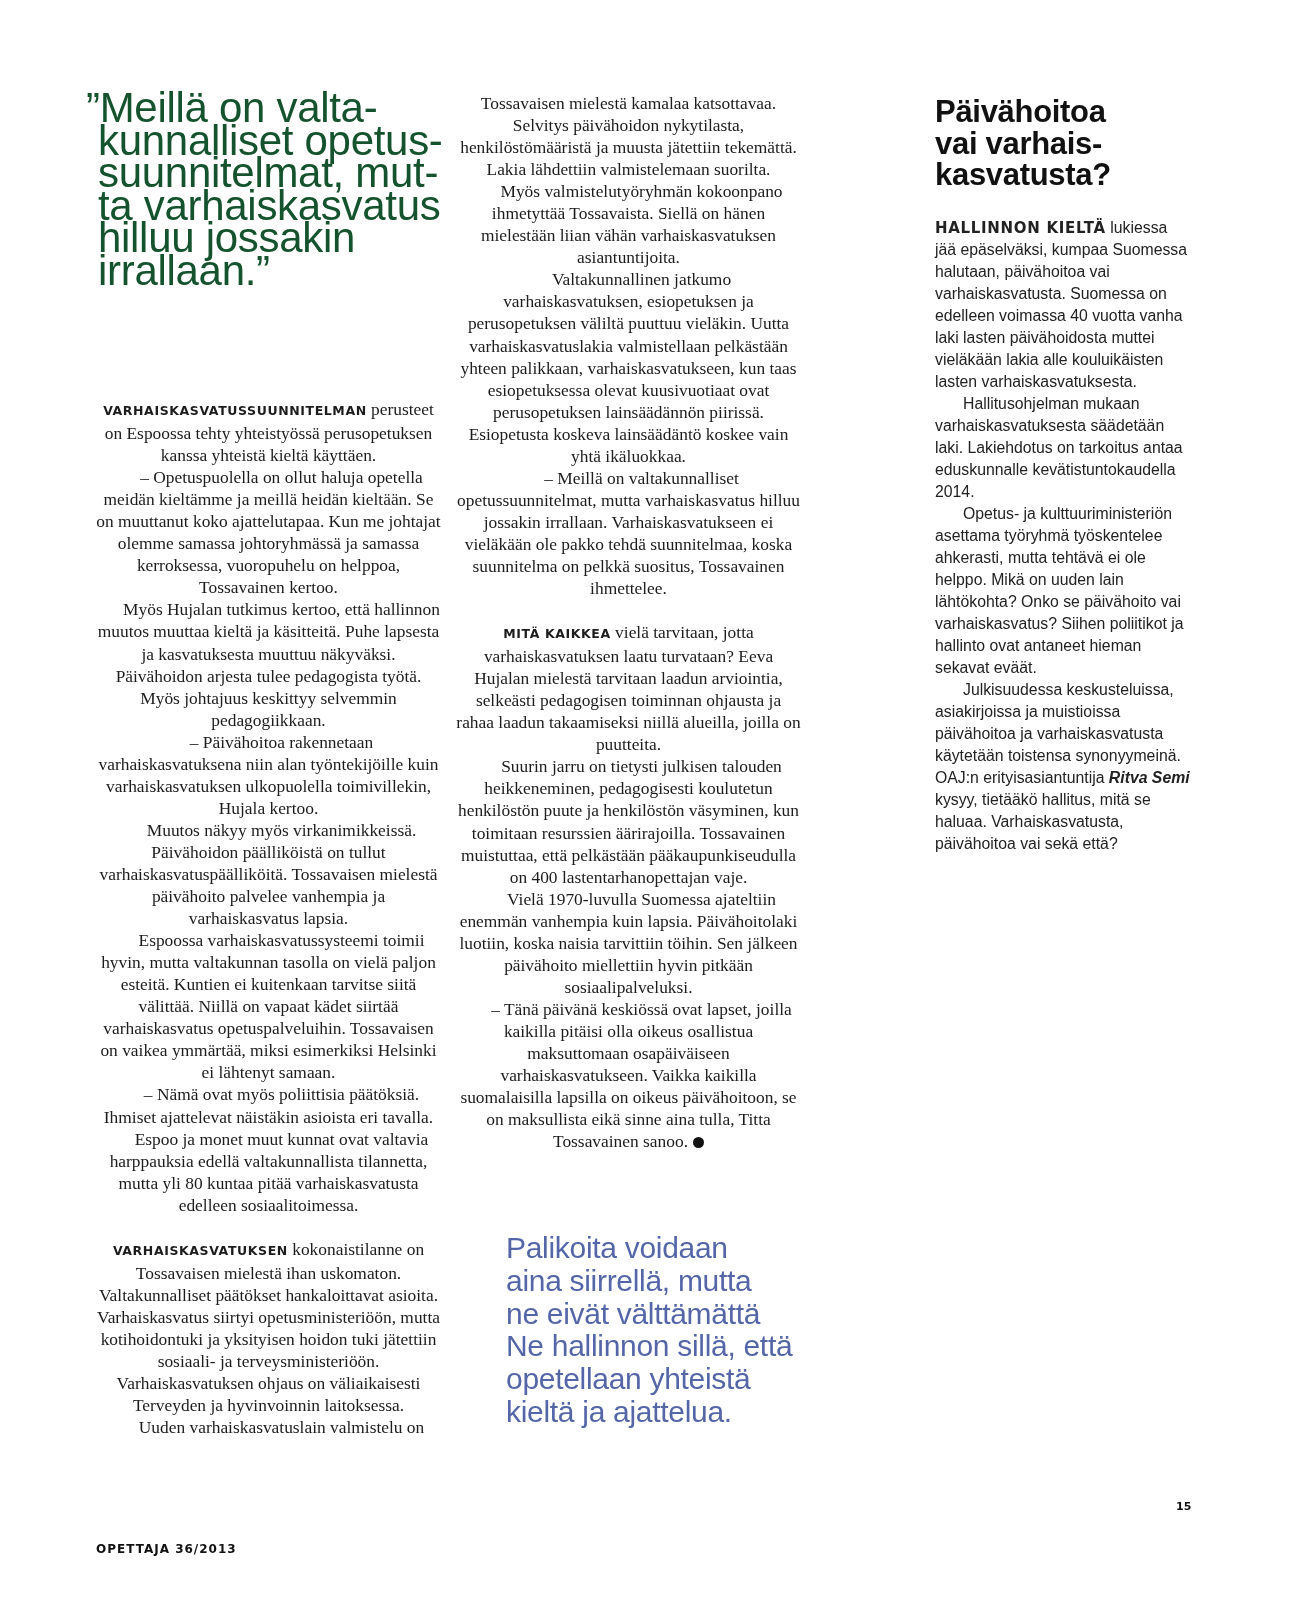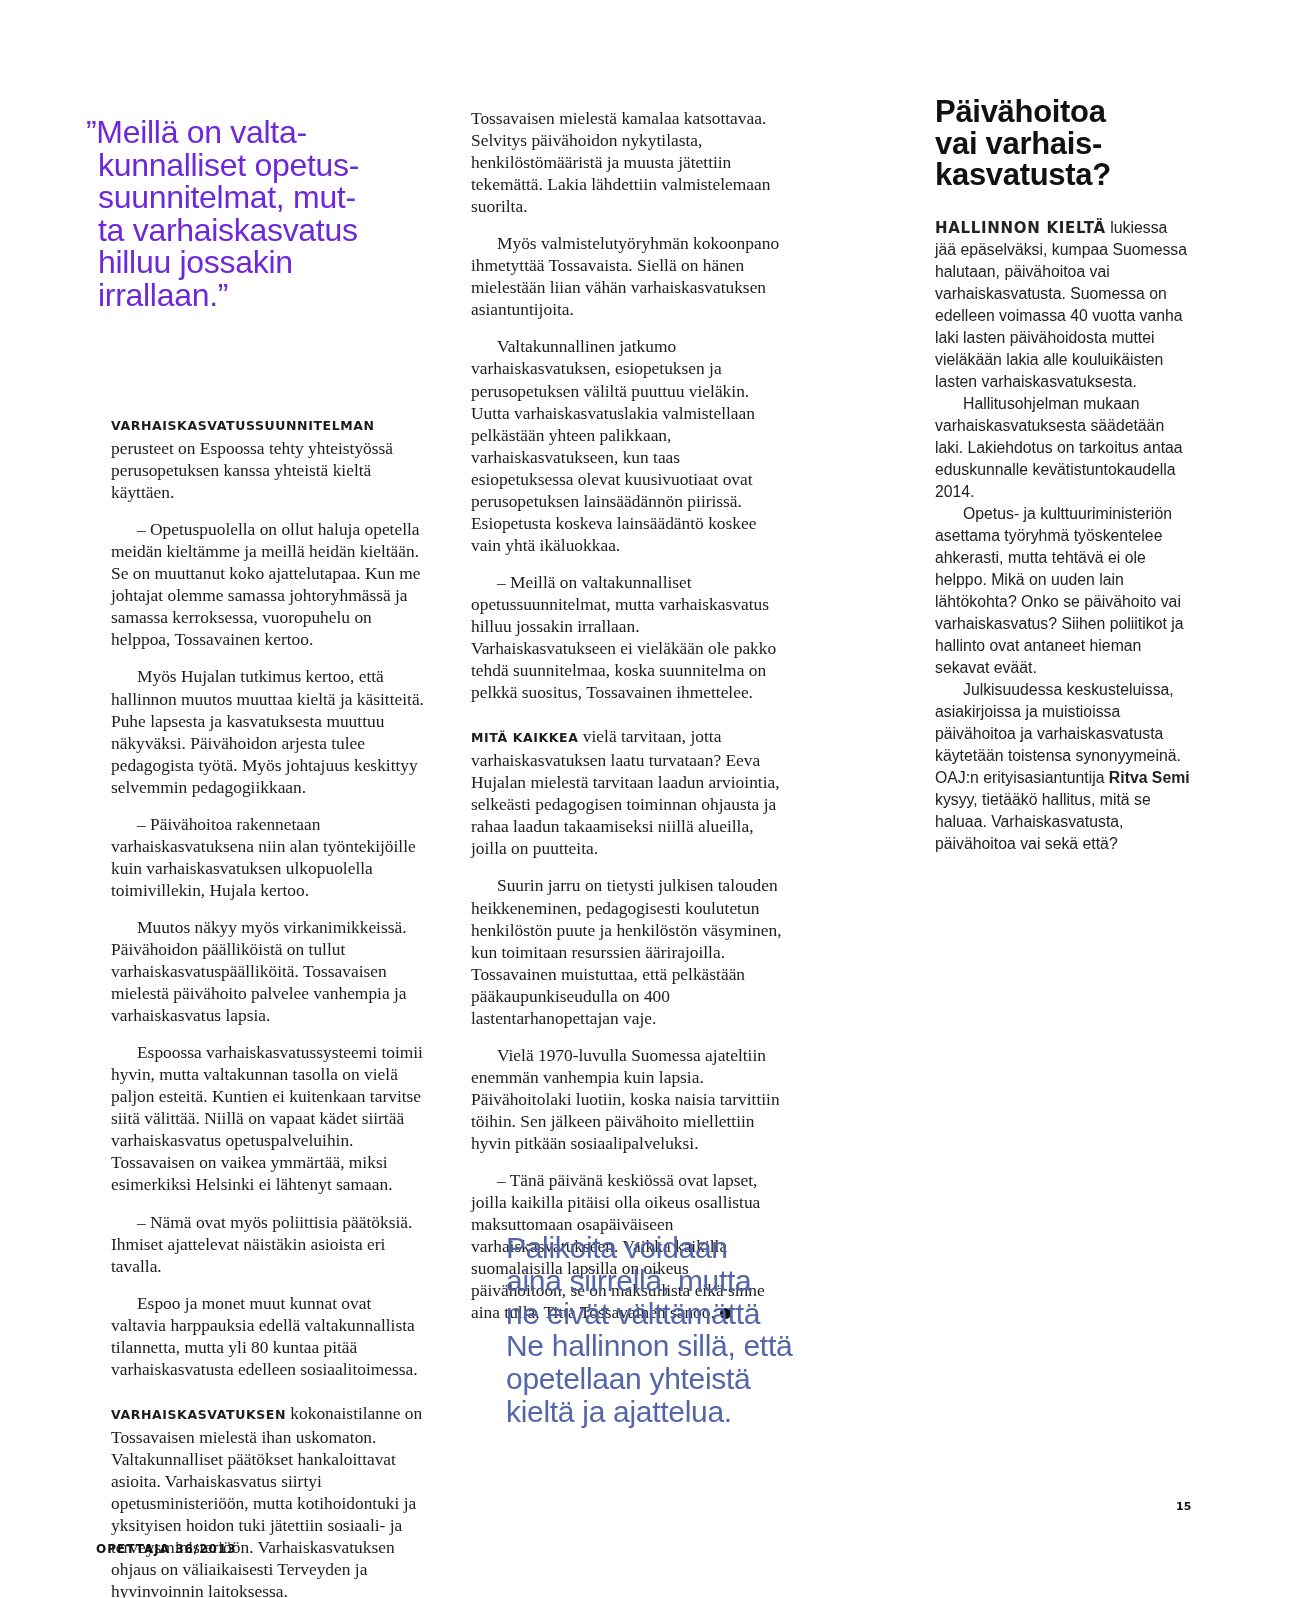--- a/index.html
+++ b/index.html
@@ -1,27 +1,27 @@
 <!DOCTYPE html>
 <html><head>
 <meta charset="utf-8">
 <style>
   html, body { margin: 0; padding: 0; background: #ffffff; }
   body { width: 1313px; height: 1598px; position: relative; overflow: hidden; color: #1a1a1a; }
 
   .pullquote-top {
     position: absolute; left: 86px; top: 92px; width: 320px;
     font-family: "Liberation Sans", sans-serif;
-    color: #6d28d9; font-size: 32px; line-height: 32.6px; letter-spacing: -0.3px; margin-top: 24px;
+    color: #14532d; font-size: 42px; line-height: 32.6px; letter-spacing: -0.3px;
   }
   .pullquote-top .line { display: block; padding-left: 12px; white-space: nowrap; }
   .pullquote-top .line.first { padding-left: 0; }
 
   .col { position: absolute; font-family: "Liberation Serif", serif; font-size: 17.4px; line-height: 22.05px; color: #1c1c1c; }
-  .col p { margin: 15px; text-align: left; }
+  .col p { margin: 0; text-align: center; }
   .col p.indent { text-indent: 26px; }
   .col p.section { margin-top: 22px; }
   .lead {
     font-family: "DejaVu Sans", sans-serif; font-weight: bold;
     font-size: 12.5px; letter-spacing: 0.6px; text-transform: uppercase;
   }
 
   #col1 { left: 96px; top: 398px; width: 345px; }
   #col2 { left: 456px; top: 92px; width: 345px; }
 
@@ -34,21 +34,21 @@
   }
   .pullquote-bottom .line { display: block; white-space: nowrap; }
 
   .sidebar { position: absolute; left: 935px; top: 96px; width: 255px; font-family: "Liberation Sans", sans-serif; }
   .sidebar h2 { margin: 0 0 26px 0; font-family: "Liberation Sans", sans-serif; font-weight: bold; font-size: 31px; line-height: 31.5px; color: #111; letter-spacing: -0.3px; }
   .sidebar h2 .line { display: block; }
   .sidebar .body { font-size: 15.8px; line-height: 22px; color: #222; }
   .sidebar .body p { margin: 0; }
   .sidebar .body p.indent { text-indent: 28px; }
   .sidebar .lead { font-size: 15px; letter-spacing: 0.7px; }
-  .sidebar b { font-weight: bold; }
+  .sidebar b { font-weight: bold; font-style: italic; }
 
   .footer-left { position: absolute; left: 96px; top: 1500px; font-family: "DejaVu Sans", sans-serif; font-weight: bold; font-size: 12px; letter-spacing: 1px; color: #111; margin-top: 42px; }
   .footer-right { position: absolute; left: 1176px; top: 1500px; font-family: "DejaVu Sans", sans-serif; font-weight: bold; font-size: 11px; color: #111; }
 </style>
 </head>
 <body>
 
 <div class="pullquote-top">
   <span class="line first">”Meillä on valta-</span>
   <span class="line">kunnalliset opetus-</span>

